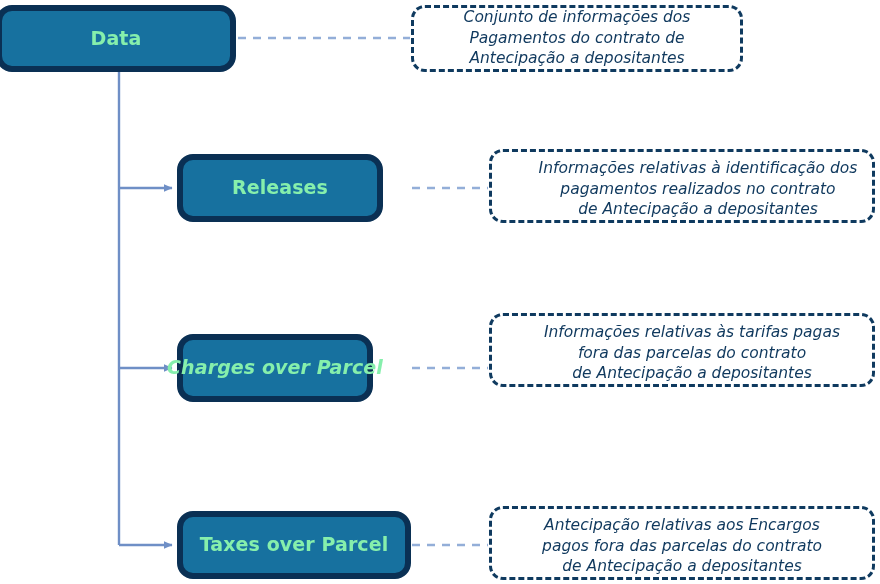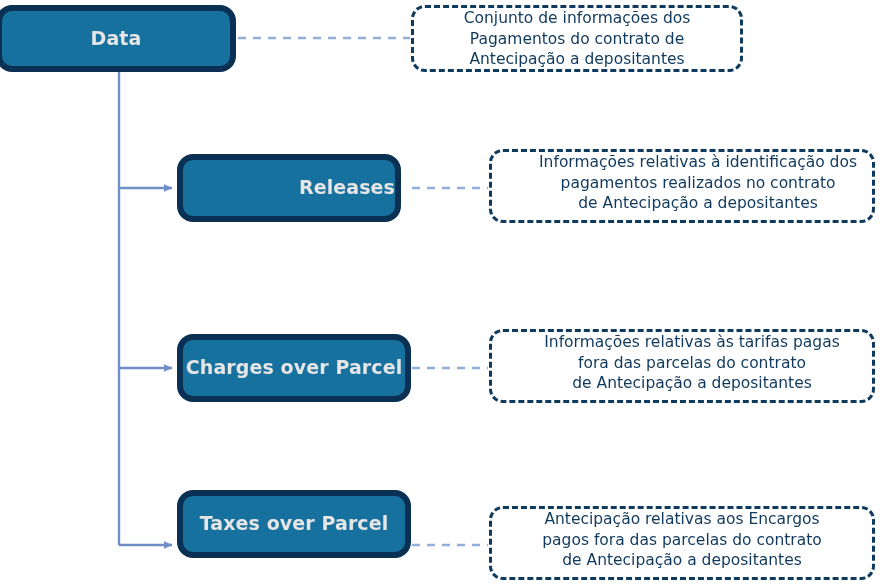--- a/index.html
+++ b/index.html
@@ -32,40 +32,41 @@
     box-sizing: border-box;
     background: #17719f;
     border: 6px solid #0a3054;
     border-radius: 16px;
     display: flex;
     align-items: center;
     justify-content: center;
     z-index: 3;
   }
   .node-label {
-    color: #e5e5e5;
+    color: #86efac;
     font-size: 19px;
     font-weight: bold;
     letter-spacing: 0.1px;
     text-align: center;
     line-height: 1.15;
     white-space: nowrap;
   }
 
   
   .note {
     position: absolute;
     box-sizing: border-box;
     background: #ffffff;
     border: 3px dashed #0f3a5f;
     border-radius: 14px;
     display: flex;
-    align-items: flex-start;
+    align-items: flex-end;
     justify-content: center;
     z-index: 2;
+    font-style: italic;
   }
   .note-text {
     color: #10395e;
     font-size: 15.5px;
     line-height: 1.33;
     text-align: center;
     padding: 0 10px;
     white-space: pre-line;
   }
 </style>
@@ -90,45 +91,45 @@
     <path d="M238,38 L410,38" stroke="#93aed8" stroke-width="2.6" fill="none" stroke-dasharray="8 7"></path>
     <path d="M412,188 L488,188" stroke="#93aed8" stroke-width="2.6" fill="none" stroke-dasharray="8 7"></path>
     <path d="M412,368 L488,368" stroke="#93aed8" stroke-width="2.6" fill="none" stroke-dasharray="8 7"></path>
     <path d="M412,545 L488,545" stroke="#93aed8" stroke-width="2.6" fill="none" stroke-dasharray="8 7"></path>
   </svg>
 
   <div class="node" style="left:-4px; top:5px; width:240px; height:67px;">
     <span class="node-label">Data</span>
   </div>
 
-  <div class="node" style="left:177px; top:154px; width:224px; height:68px;justify-content:flex-end;">
+  <div class="node" style="left:177px; top:154px; width:206px; height:68px;">
     <span class="node-label">Releases</span>
   </div>
 
-  <div class="node" style="left:177px; top:334px; width:234px; height:68px;">
+  <div class="node" style="left:177px; top:334px; width:196px; height:68px;font-style:italic;">
     <span class="node-label">Charges over Parcel</span>
   </div>
 
-  <div class="node" style="left:177px; top:490px; width:234px; height:68px;">
+  <div class="node" style="left:177px; top:511px; width:234px; height:68px;">
     <span class="node-label">Taxes over Parcel</span>
   </div>
 
   <div class="note" style="left:411px; top:5px; width:332px; height:67px;">
     <span class="note-text">Conjunto de informações dos
 Pagamentos do contrato de
 Antecipação a depositantes</span>
   </div>
 
   <div class="note" style="left:489px; top:149px; width:386px; height:74px;padding-left:32px;">
     <span class="note-text">Informações relativas à identificação dos
 pagamentos realizados no contrato
 de Antecipação a depositantes</span>
   </div>
 
-  <div class="note" style="left:489px; top:329px; width:386px; height:74px;padding-left:20px;">
+  <div class="note" style="left:489px; top:313px; width:386px; height:74px;padding-left:20px;">
     <span class="note-text">Informações relativas às tarifas pagas
 fora das parcelas do contrato
 de Antecipação a depositantes</span>
   </div>
 
   <div class="note" style="left:489px; top:506px; width:386px; height:74px;">
     <span class="note-text">Antecipação relativas aos Encargos
 pagos fora das parcelas do contrato
 de Antecipação a depositantes</span>
   </div>

